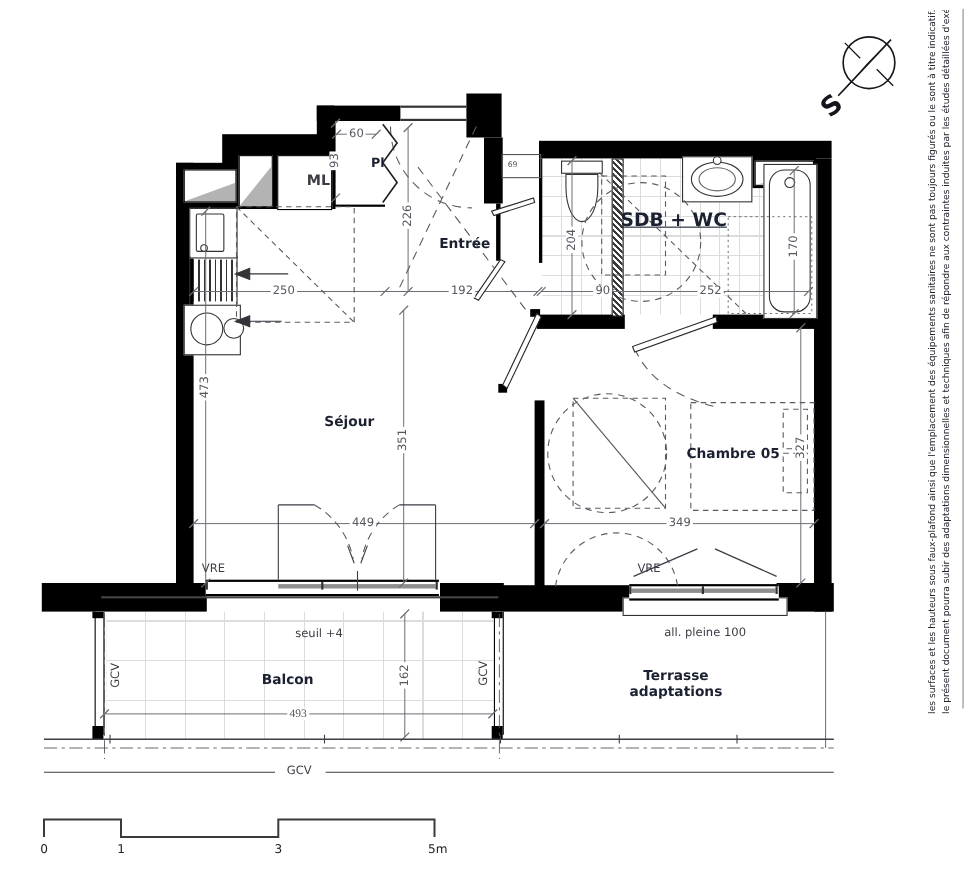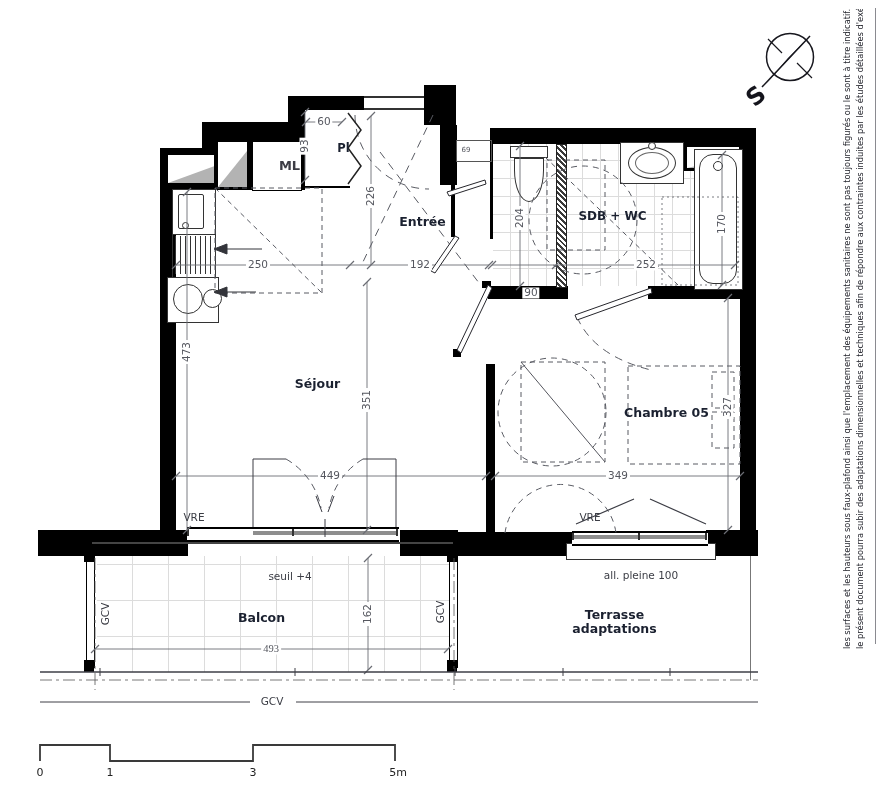--- a/index.html
+++ b/index.html
@@ -198,33 +198,33 @@
       <path d="M768,39 L782,53 M797,63 L812,78" stroke-width="1.2"></path>
     </g>
 
     <polyline points="40,761 40,745 110,745 110,761 253,761 253,745 395,745 395,761" stroke="#3a3a3a" stroke-width="1.8" fill="none"></polyline>
   </svg>
 
   <span class="room ctr" style="left:304px;top:383px;">Séjour</span>
   <span class="room ctr" style="left:409px;top:221px;">Entrée</span>
   <span class="room ctr" style="left:330px;top:148px;font-size:11.5px;">Pl</span>
   <span class="room ctr" style="left:276px;top:165px;font-weight:600;color:#3c3c44;font-size:13px;">ML</span>
-  <span class="room ctr" style="left:599px;top:216px;font-size:12px;">SDB + WC</span>
+  <span class="room ctr" style="left:599px;top:200px;font-size:17px;text-decoration:underline;">SDB + WC</span>
   <span class="room ctr" style="left:653px;top:412px;">Chambre 05</span>
   <span class="room ctr" style="left:248px;top:617px;">Balcon</span>
   <span class="room ctr" style="left:601px;top:614px;">Terrasse</span>
   <span class="room ctr" style="left:601px;top:628px;">adaptations</span>
 
   <span class="dim ctr" style="left:258px;top:265px;">250</span>
   <span class="dim ctr" style="left:420px;top:265px;">192</span>
   <span class="dim rot" style="left:371px;top:196px;">226</span>
   <span class="dim rot" style="left:305px;top:146px;">93</span>
   <span class="dim ctr" style="left:324px;top:122px;">60</span>
   <span class="dim rot" style="left:520px;top:218px;">204</span>
-  <span class="dim ctr" style="left:531px;top:265px;margin-top:28px;">90</span>
+  <span class="dim ctr" style="left:548px;top:265px;">90</span>
   <span class="dim ctr" style="left:646px;top:265px;">252</span>
   <span class="dim rot" style="left:722px;top:224px;">170</span>
   <span class="dim rot" style="left:187px;top:352px;">473</span>
   <span class="dim rot" style="left:367px;top:400px;">351</span>
   <span class="dim ctr" style="left:330px;top:476px;">449</span>
   <span class="dim ctr" style="left:618px;top:476px;">349</span>
   <span class="dim rot" style="left:728px;top:407px;">327</span>
   <span class="dim rot" style="left:368px;top:614px;">162</span>
   <span class="dim ctr" style="left:271px;top:649px;font-family:Liberation Serif, serif;">493</span>
   <span class="small-note ctr" style="left:466px;top:150px;">69</span>

